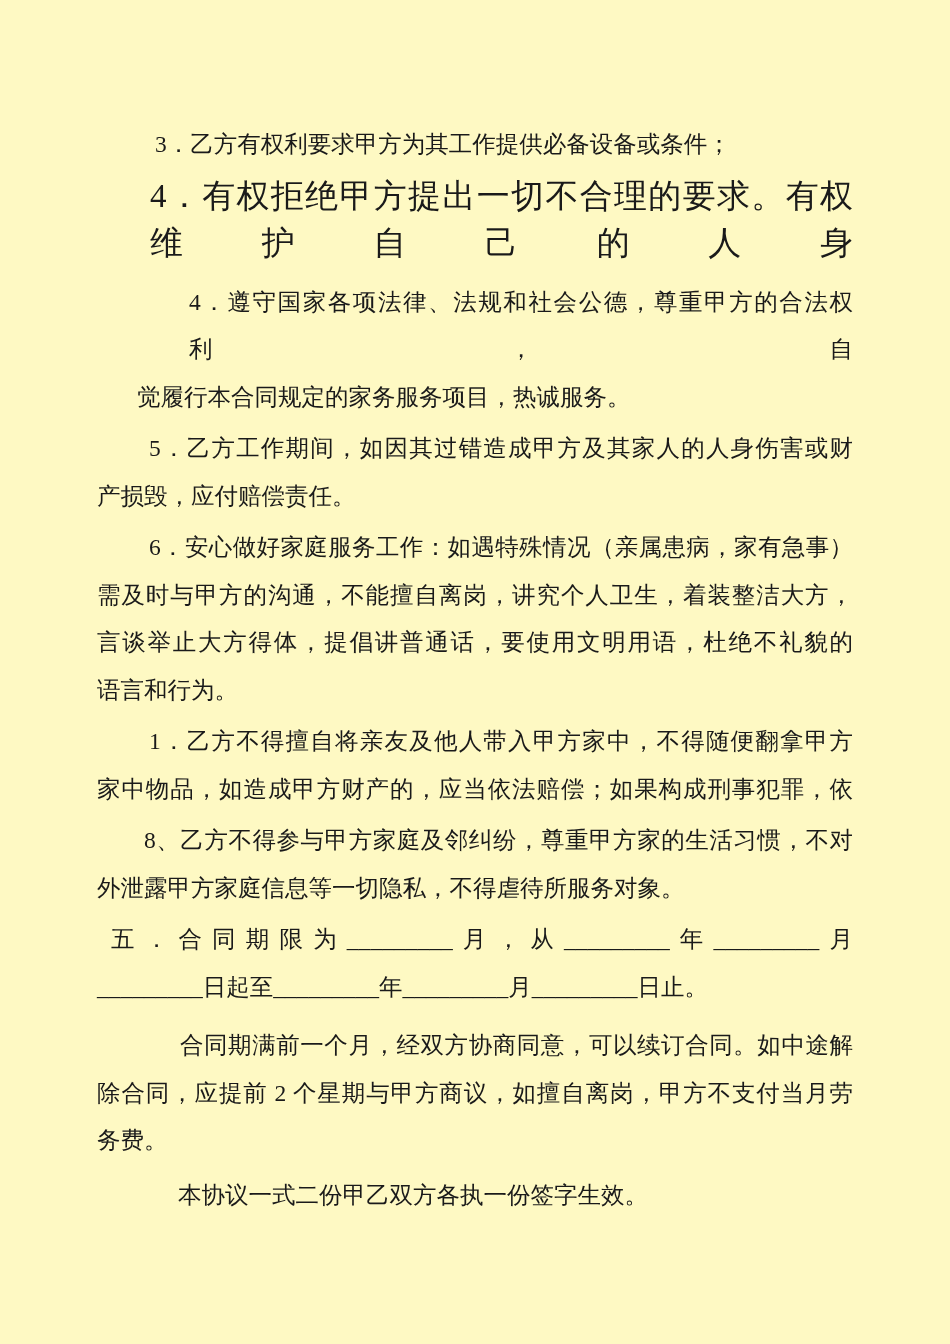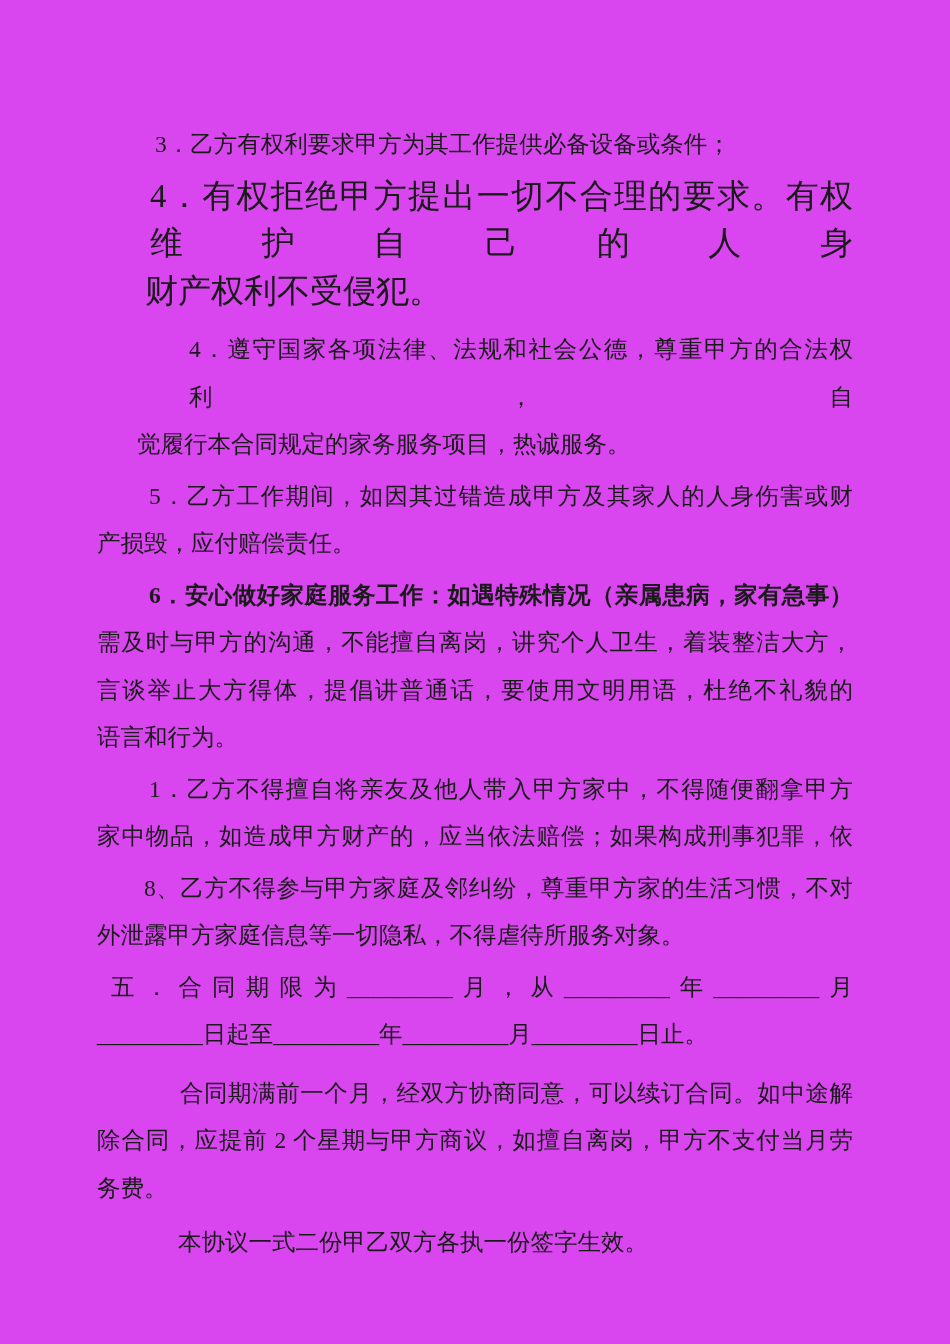--- a/index.html
+++ b/index.html
@@ -37,39 +37,38 @@
     text-align: justify;
     text-align-last: justify;
   }
   .line.last {
     text-align: left;
   }
 </style>
 </head>
 <body>
 
-<div class="page" style="background: #d946ef;">
+<div class="page" style="background: #fef9c3;">
   <div class="content" style="color: rgb(26, 26, 26);">
       <div class="para normal">
         <div class="line last" style="padding-left: 58px;">3．乙方有权利要求甲方为其工作提供必备设备或条件；</div>
       </div>
       <div class="para large" style="margin-top: 4px;">
         <div class="line fill" style="padding-left: 53px;">4．有权拒绝甲方提出一切不合理的要求。有权维护自己的人身</div>
-        <div class="line last" style="padding-left: 48px;">财产权利不受侵犯。</div>
       </div>
       <div class="para normal" style="margin-top: 11px; margin-left: 40px;">
         <div class="line fill" style="padding-left: 52px;">4．遵守国家各项法律、法规和社会公德，尊重甲方的合法权利，自</div>
         <div class="line last">觉履行本合同规定的家务服务项目，热诚服务。</div>
       </div>
       <div class="para normal" style="margin-top: 4px;">
         <div class="line fill" style="padding-left: 52px;">5．乙方工作期间，如因其过错造成甲方及其家人的人身伤害或财</div>
         <div class="line last">产损毁，应付赔偿责任。</div>
       </div>
       <div class="para normal" style="margin-top: 4px;">
-        <div class="line fill" style="padding-left: 52px; font-weight: bold;">6．安心做好家庭服务工作：如遇特殊情况（亲属患病，家有急事）</div>
+        <div class="line fill" style="padding-left: 52px;">6．安心做好家庭服务工作：如遇特殊情况（亲属患病，家有急事）</div>
         <div class="line fill">需及时与甲方的沟通，不能擅自离岗，讲究个人卫生，着装整洁大方，</div>
         <div class="line fill">言谈举止大方得体，提倡讲普通话，要使用文明用语，杜绝不礼貌的</div>
         <div class="line last">语言和行为。</div>
       </div>
       <div class="para normal" style="margin-top: 4px;">
         <div class="line fill" style="padding-left: 52px;">1．乙方不得擅自将亲友及他人带入甲方家中，不得随便翻拿甲方</div>
         <div class="line fill">家中物品，如造成甲方财产的，应当依法赔偿；如果构成刑事犯罪，依</div>
       </div>
       <div class="para normal" style="margin-top: 4px;">
         <div class="line fill" style="padding-left: 47px;">8、乙方不得参与甲方家庭及邻纠纷，尊重甲方家的生活习惯，不对</div>

